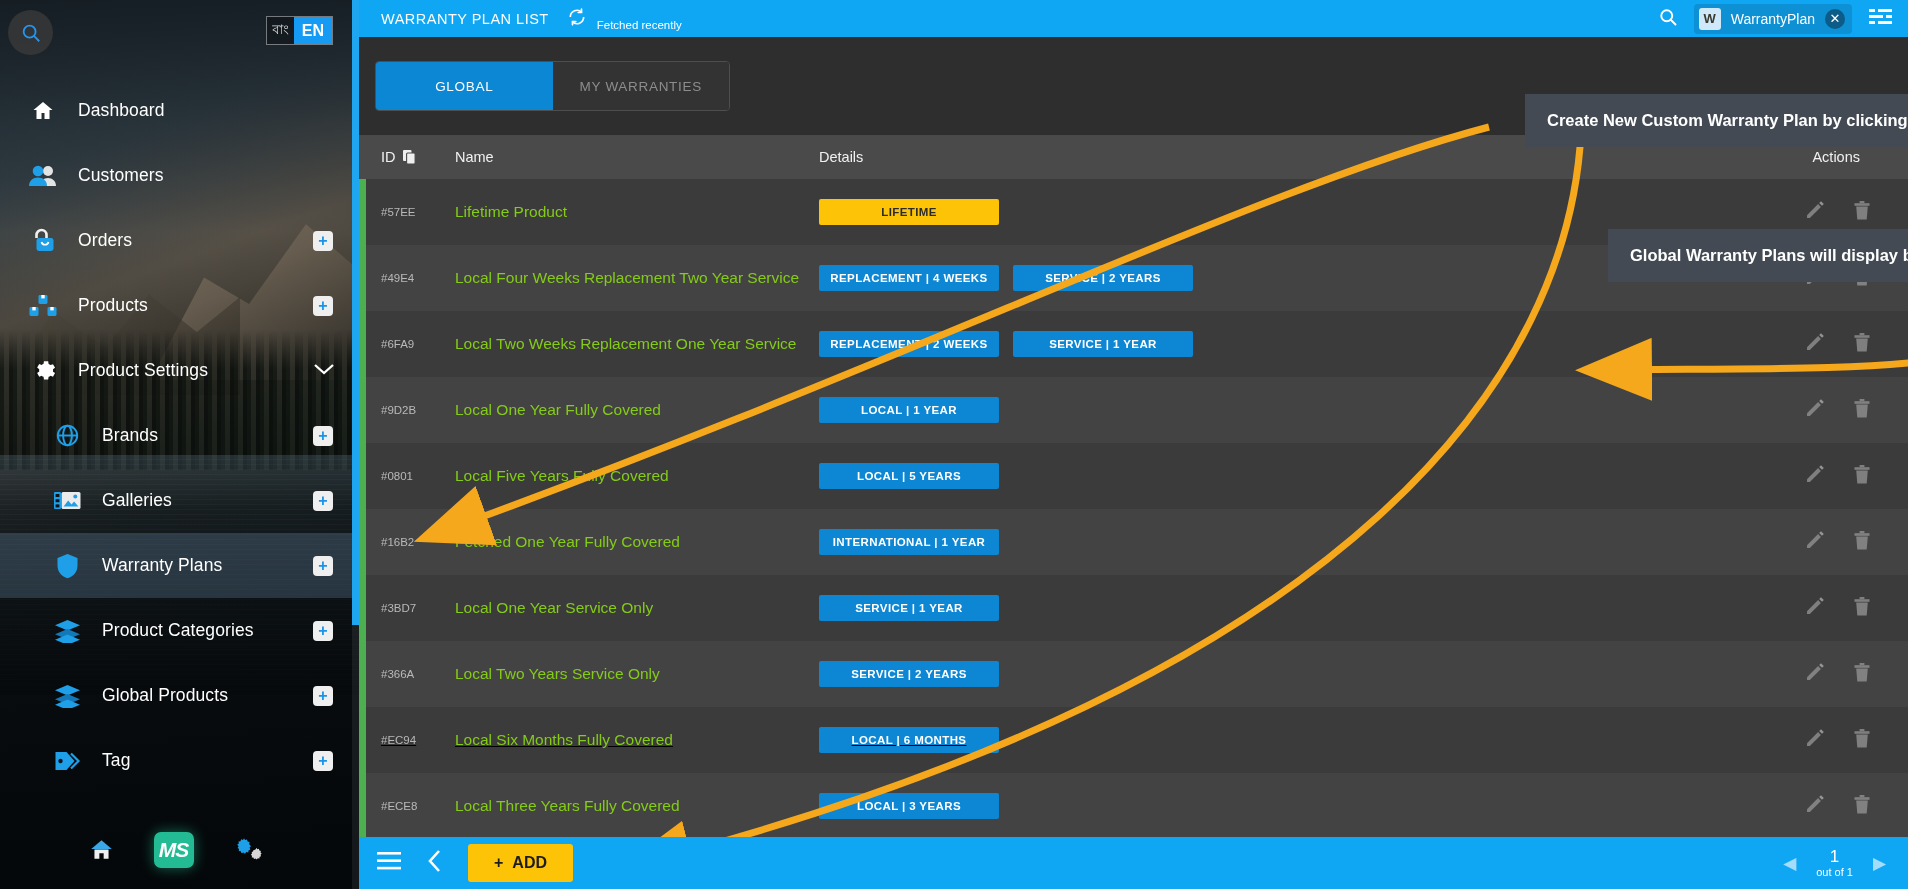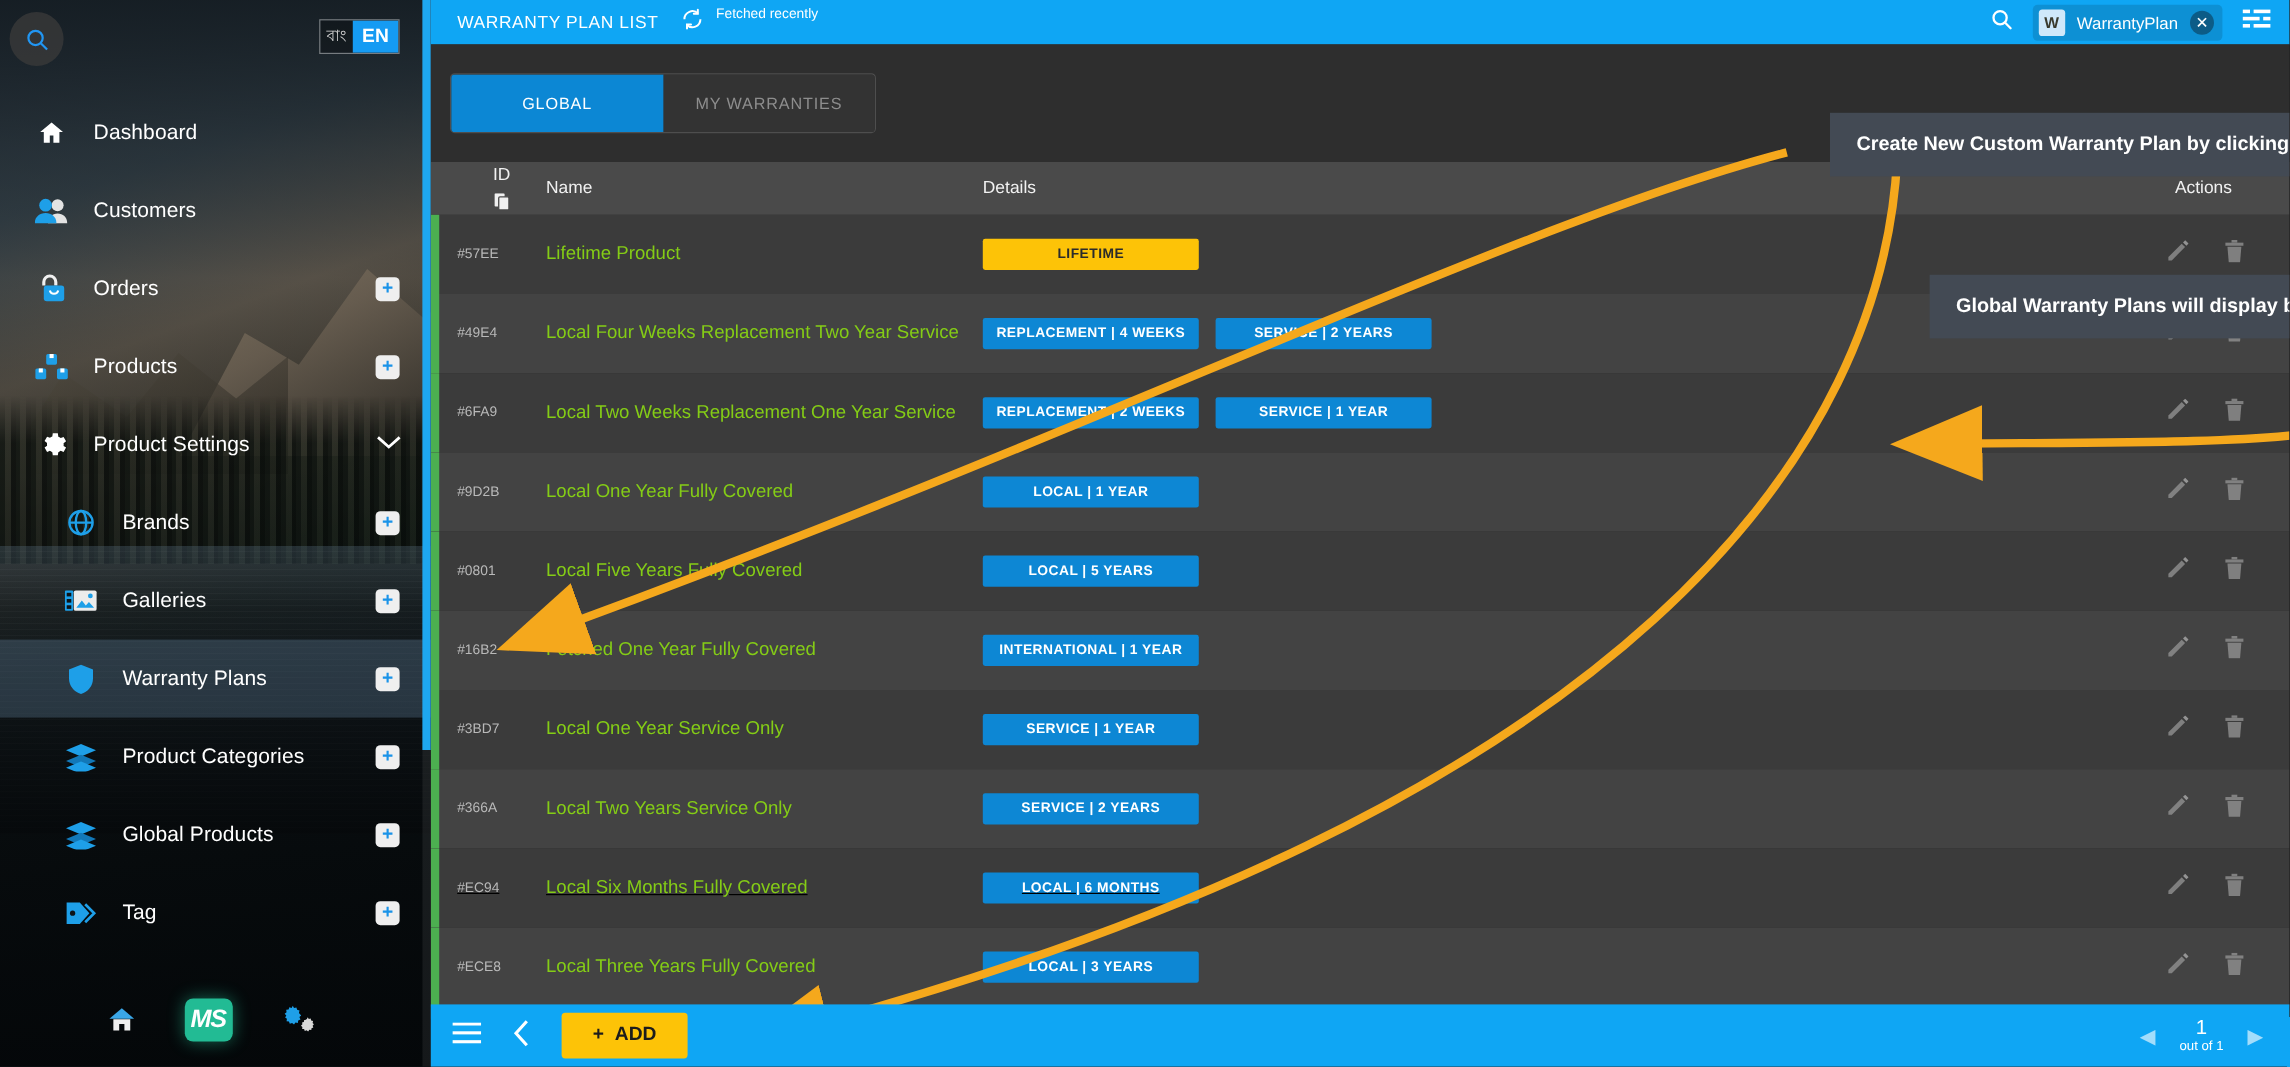--- a/index.html
+++ b/index.html
@@ -148,21 +148,21 @@
   .main { position: relative; flex: 1; height: 889px; background: #2e2e2e; }
 
   .topbar {
     height: 37px; background: #0fa6f4;
     display: flex; align-items: center; padding: 0 10px 0 22px;
     position: relative;
   }
   .topbar-title {
     color: #fff; font-size: 14.5px; letter-spacing: .5px;
   }
-  .refresh-wrap { display: flex; align-items: flex-start; margin-left: 18px; gap: 10px; }
+  .refresh-wrap { display: flex; align-items: flex-end; margin-left: 18px; gap: 10px; }
   .fetched { color: #fff; font-size: 11.5px; }
   .topbar-right {
     margin-left: auto; display: flex; align-items: center; gap: 16px; padding-right: 4px;
   }
   .chip {
     display: flex; align-items: center; gap: 10px;
     background: rgba(0,0,0,0.13); border-radius: 4px;
     padding: 4px 7px 4px 5px; cursor: pointer;
   }
   .chip-avatar {
@@ -185,21 +185,21 @@
     flex: 1; text-align: center; padding: 17px 0 16px;
     font-size: 13.5px; letter-spacing: .7px; cursor: pointer;
   }
   .tab.on { background: #0c87d4; color: #fff; }
   .tab.off { background: #333333; color: #8d8d8d; }
 
   .thead {
     display: flex; align-items: center; height: 44px;
     background: #4a4a4a; margin-top: 24px; color: #f1f1f1; font-size: 14.5px;
   }
-  .col-id   { width: 96px; padding-left: 22px; display: flex; align-items: center; gap: 7px; flex-direction: column; }
+  .col-id   { width: 96px; padding-left: 22px; display: flex; align-items: center; gap: 7px; }
   .col-name { width: 364px; }
   .col-det  { flex: 1; }
   .col-act  { width: 185px; text-align: right; padding-right: 48px; }
 
   .rows { position: relative; }
   .row {
     display: flex; align-items: center; height: 66px; position: relative;
     border-left: 7px solid #4caf50;
   }
   .row.odd  { background: #3b3b3b; }

